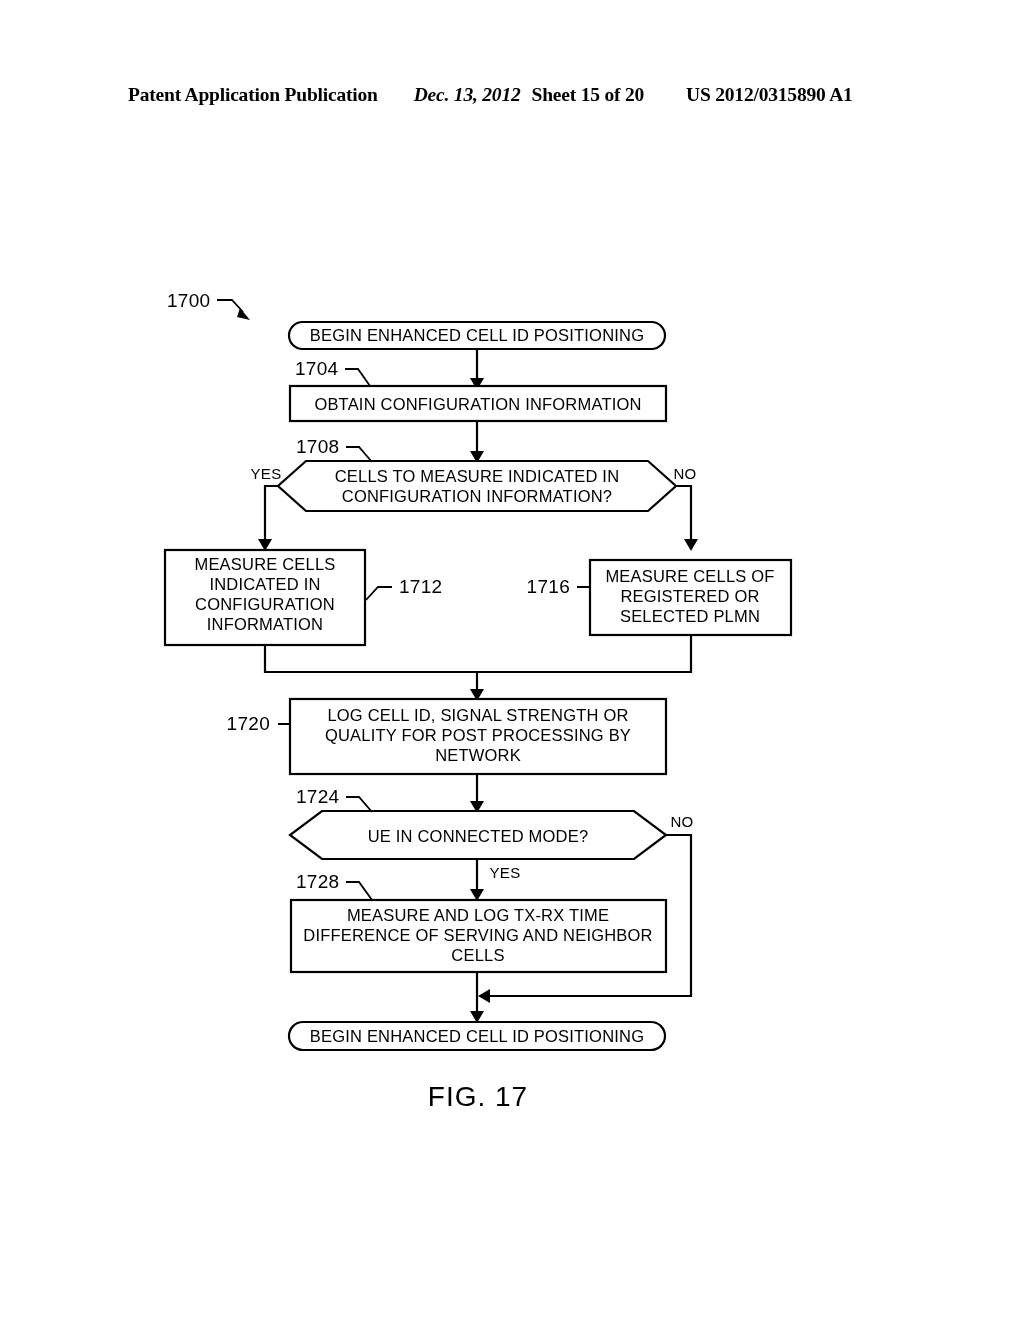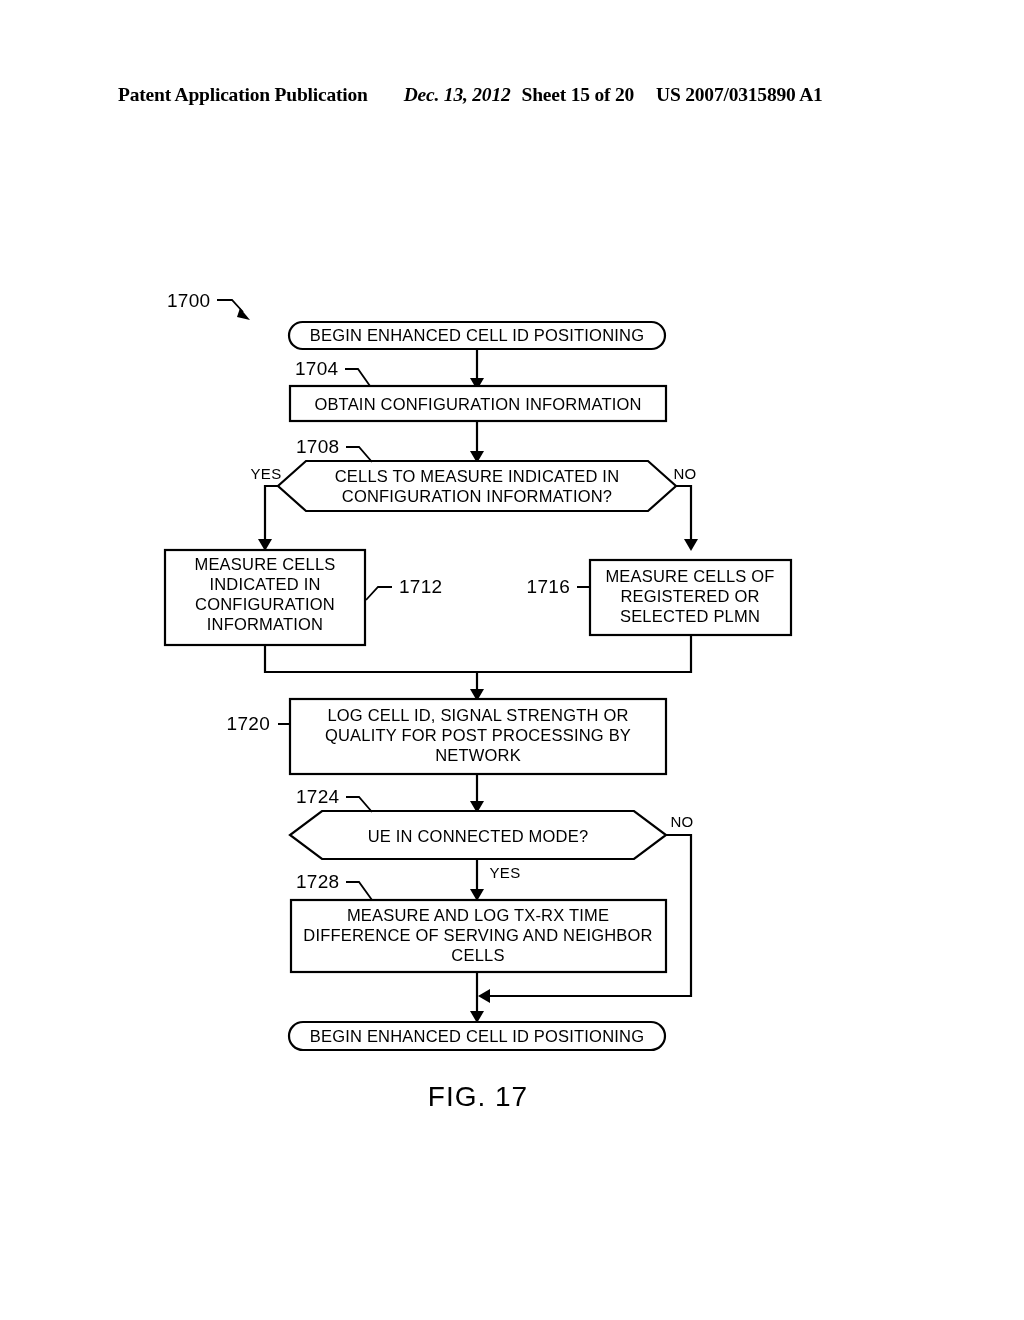--- a/index.html
+++ b/index.html
@@ -12,35 +12,35 @@
     width: 1024px;
     height: 1320px;
     background: #ffffff;
     overflow: hidden;
     font-family: "Liberation Sans", sans-serif;
   }
   
   #header {
     position: absolute;
     top: 84px;
-    left: 118px;
+    left: 128px;
     width: 768px;
     height: 28px;
     display: flex;
     align-items: baseline;
     font-family: "Liberation Serif", serif;
     font-weight: bold;
     font-size: 19.5px;
     color: #000000;
     white-space: nowrap;
     letter-spacing: -0.2px;
   }
   #header .h-pub   { margin-right: 36px; }
   #header .h-date  { margin-right: 11px; font-style: italic; }
-  #header .h-sheet { margin-right: 22px; }
+  #header .h-sheet { margin-right: 42px; }
   #header .h-num   { }
 
   
   #diagram {
     position: absolute;
     top: 16px;
     left: 0;
     width: 1024px;
     height: 1320px;
   }
@@ -99,21 +99,21 @@
 </style>
 </head>
 <body>
 
 <div id="page">
 
   <div id="header">
     <span class="h-pub">Patent Application Publication</span>
     <span class="h-date">Dec. 13, 2012</span>
     <span class="h-sheet">Sheet 15 of 20</span>
-    <span class="h-num">US 2007/0315890 A1</span>
+    <span class="h-num">US 2012/0315890 A1</span>
   </div>
 
   <div id="diagram">
     <svg width="1024" height="1320" viewBox="0 0 1024 1320" xmlns="http://www.w3.org/2000/svg">
 
       <g>
         <text class="ref-text" x="167" y="291">1700</text>
         <path class="leader" d="M 217 284 L 232 284 L 243 296"></path>
         <polygon class="arrowhead" points="240,292 250,304 237,301"></polygon>
       </g>

